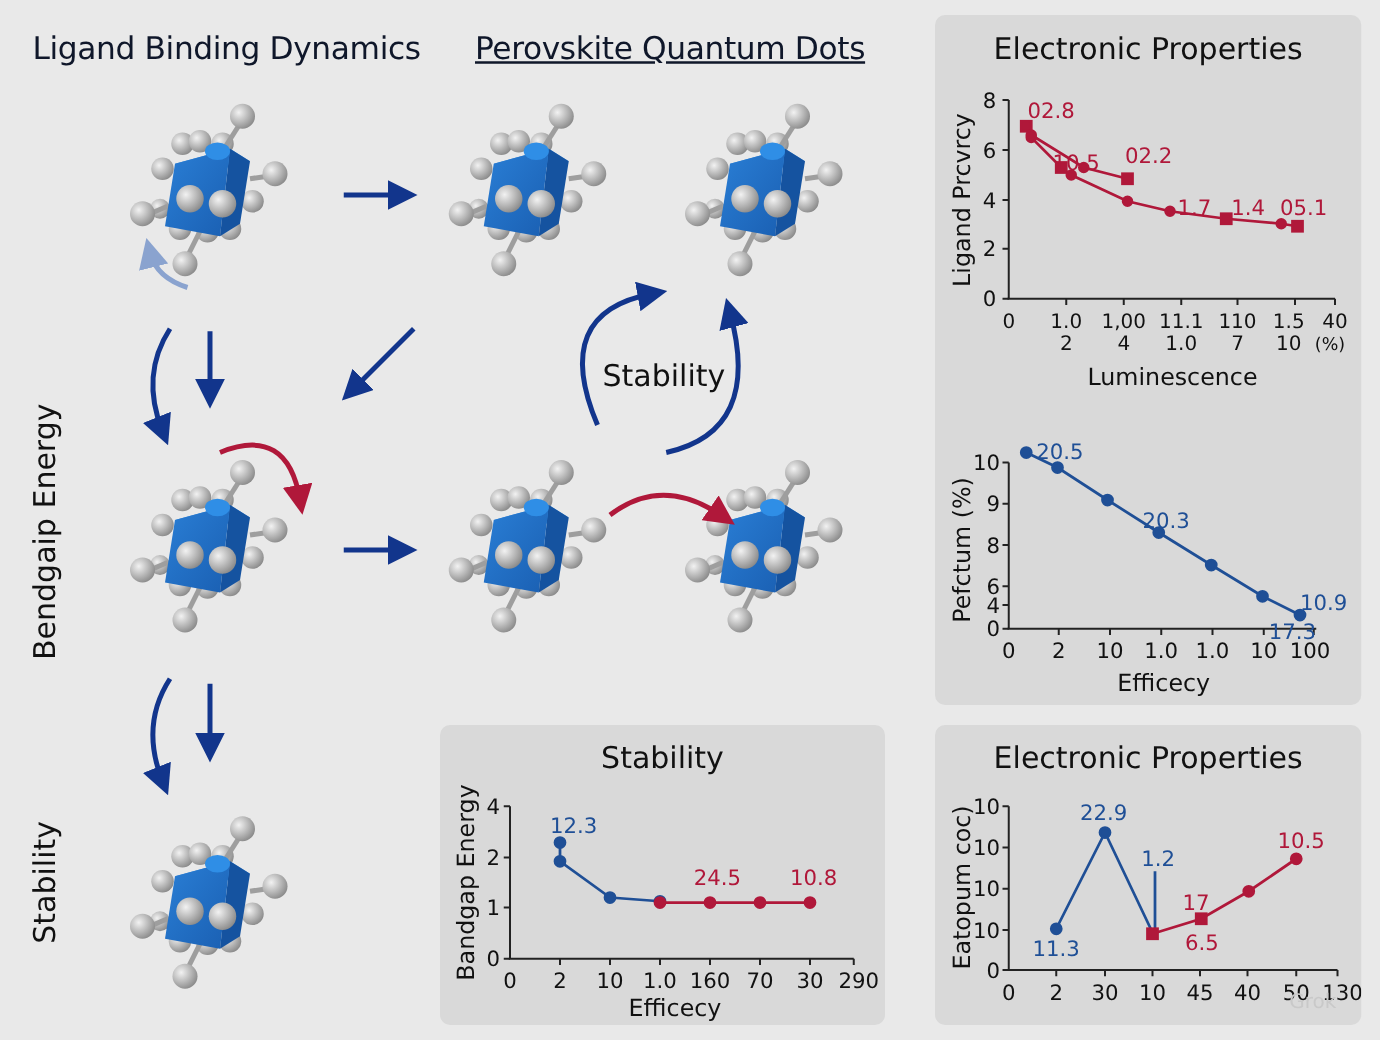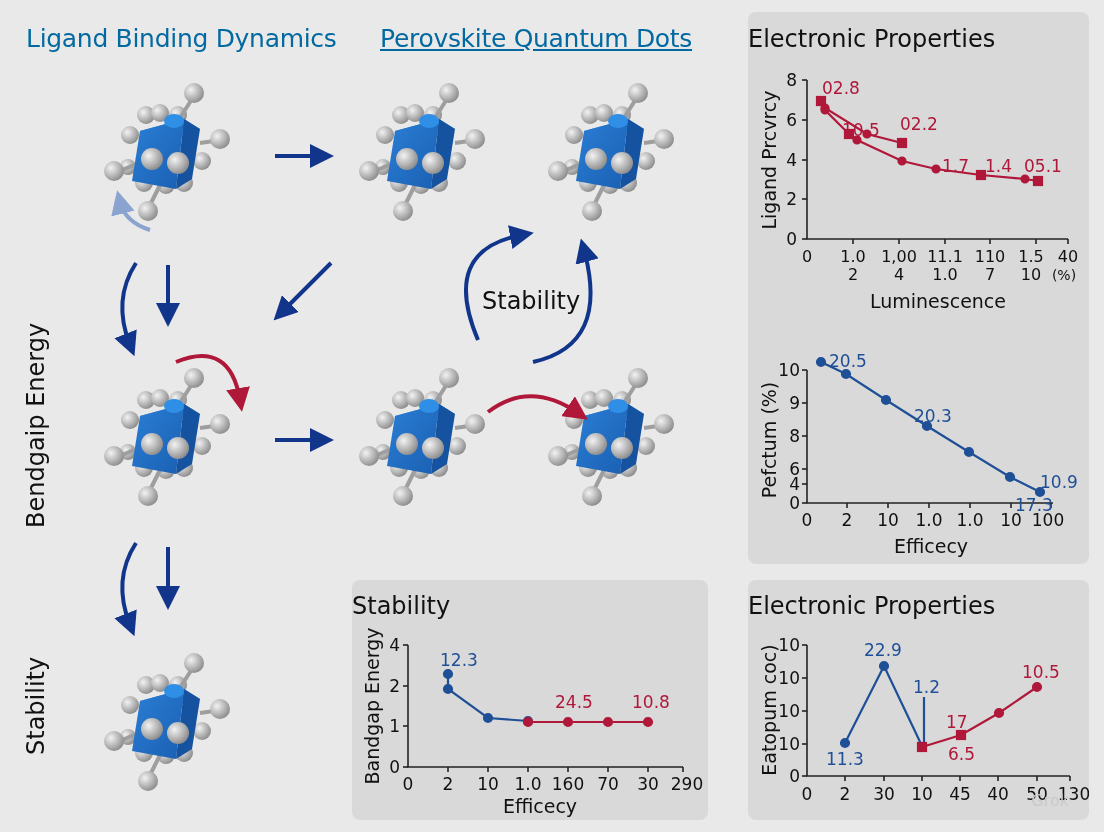--- a/index.html
+++ b/index.html
@@ -5,32 +5,32 @@
   html, body { margin: 0; padding: 0; }
   body {
     width: 1104px; height: 832px; overflow: hidden;
     background: #e9e9e9;
     font-family: "DejaVu Sans", sans-serif;
     position: relative;
     color: #111;
   }
   .abs { position: absolute; }
   .title {
-    position: absolute; font-size: 25px; color: #0369a1; white-space: nowrap;
+    position: absolute; font-size: 25px; color: #0f172a; white-space: nowrap;
     letter-spacing: -0.3px;
   }
   .vlabel {
     position: absolute; font-size: 24px; color: #111; white-space: nowrap;
     transform-origin: left top; transform: rotate(-90deg);
   }
   .panel {
     position: absolute; background: #d9d9d9; border-radius: 8px;
   }
   .panel-title {
-    position: absolute; left: 0; right: 0; text-align: left;
+    position: absolute; left: 0; right: 0; text-align: center;
     font-size: 24px; color: #111; white-space: nowrap;
   }
   svg text { font-family: "DejaVu Sans", sans-serif; }
   .cube-svg { position: absolute; overflow: visible; }
   .arrow-svg { position: absolute; left: 0; top: 0; overflow: visible; pointer-events: none; }
   .watermark { position: absolute; right: 20px; bottom: 10px; color: #c9c9c9; font-size: 16px; margin-left: 40px; }
 </style>
 </head>
 <body>
 

